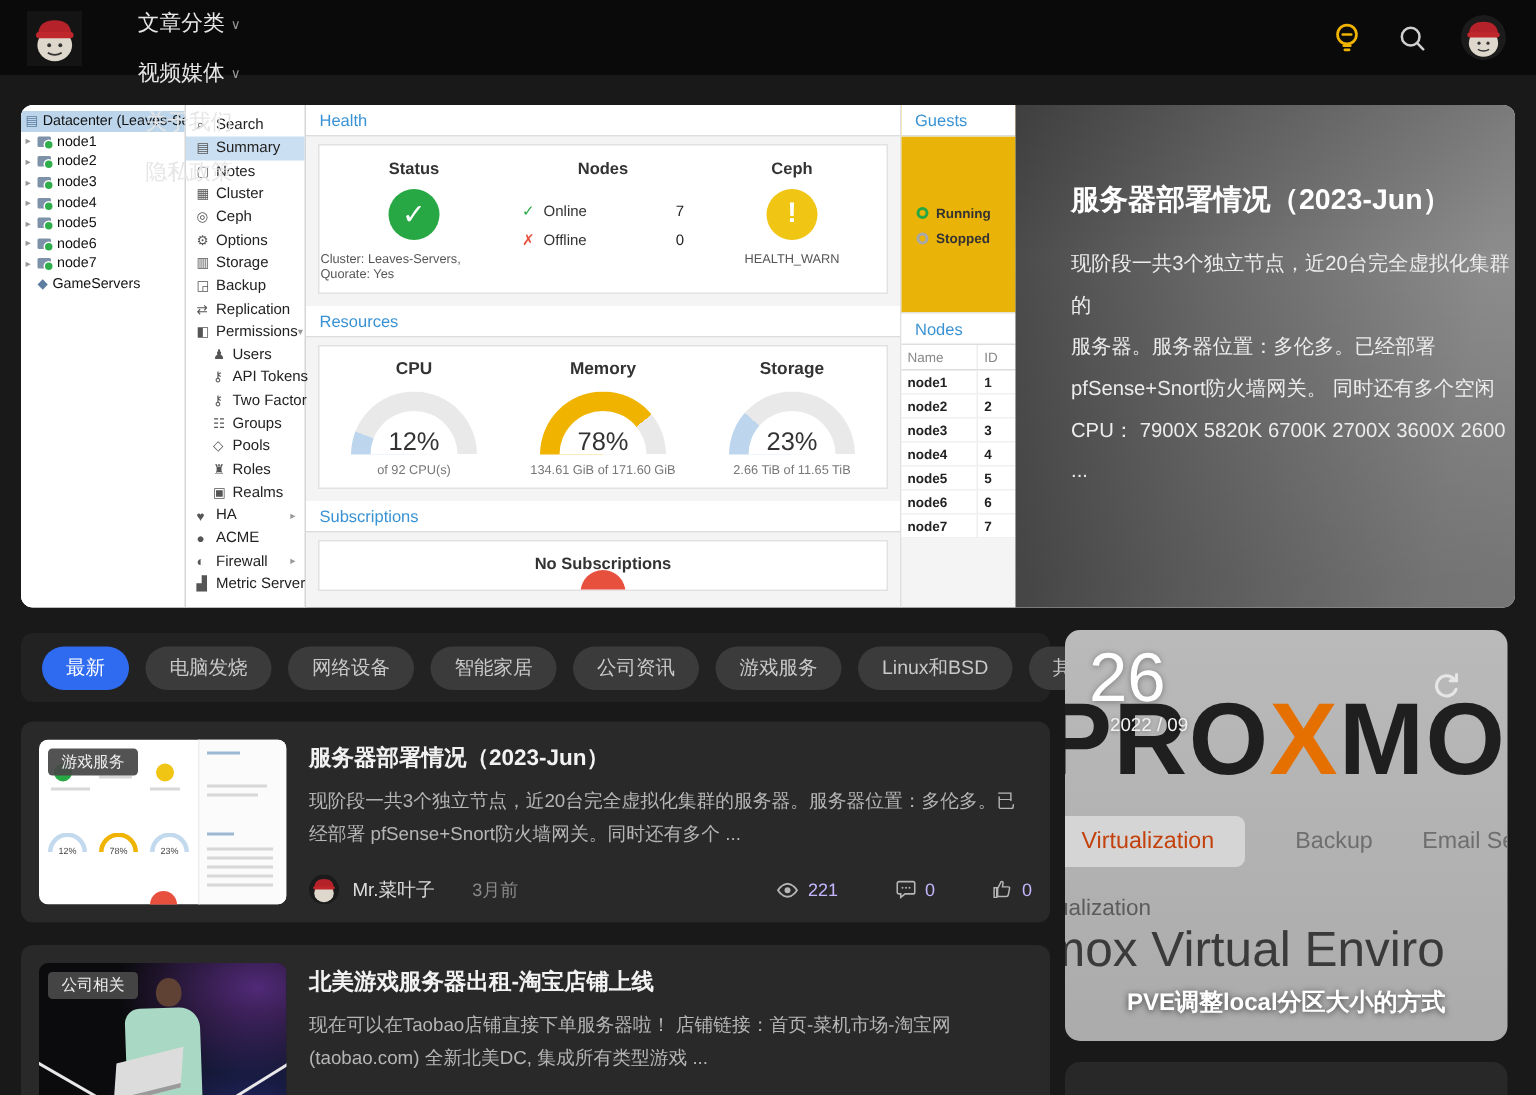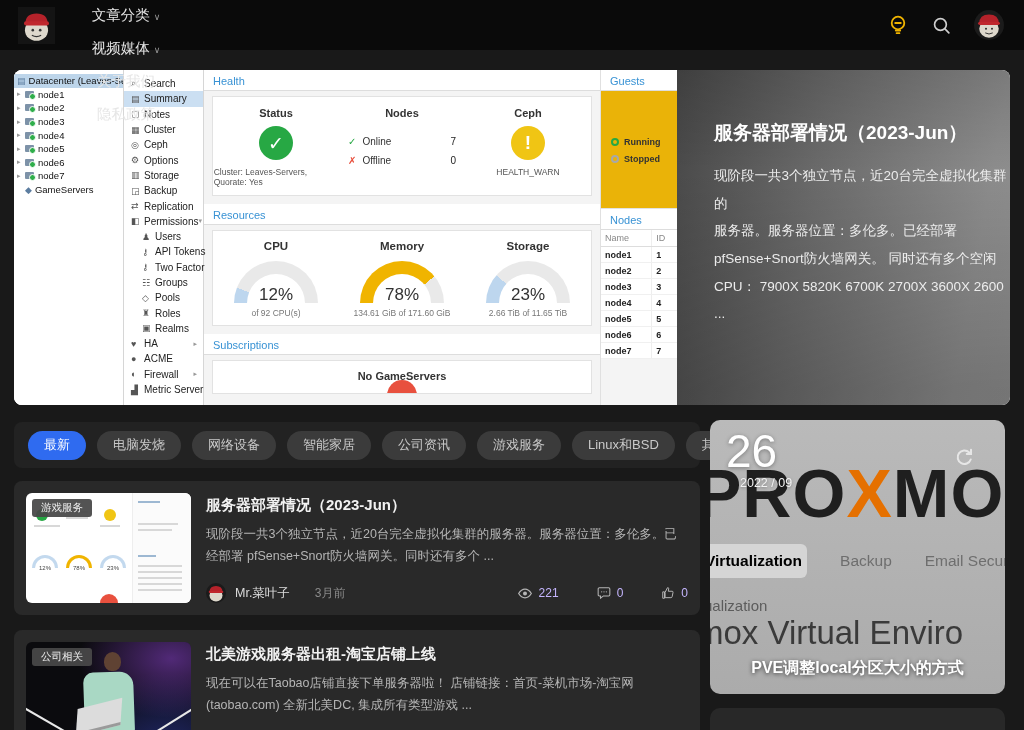--- a/index.html
+++ b/index.html
@@ -124,21 +124,21 @@
   
   .sidecard { position:absolute; left:710px; top:420px; width:295px; height:274px; border-radius:10px;
     overflow:hidden; background:linear-gradient(#bababa,#ababab); cursor:pointer; }
   .brand { position:absolute; left:-14px; top:34px; font-size:68px; font-weight:800; letter-spacing:1px;
     color:#1f1f1f; white-space:nowrap; }
   .brand .ox { color:#e57000; }
   .scdate-day { position:absolute; left:16px; top:6px; font-size:46px; color:#fff; line-height:1.1; text-shadow:0 1px 4px rgba(0,0,0,.35); }
   .scdate-ym { position:absolute; left:30px; top:56px; font-size:12.5px; color:#f2f2f2; text-shadow:0 1px 3px rgba(0,0,0,.35); }
   .screfresh { position:absolute; left:243px; top:27px; opacity:.9; }
   .sctabs { position:absolute; left:-10px; top:124px; display:flex; align-items:center; gap:33px; white-space:nowrap; }
-  .sctab0 { background:#d5d5d5; border-radius:6px; padding:8px 5px; font-size:15.5px; color:#000000;font-weight:bold; }
+  .sctab0 { background:#d5d5d5; border-radius:6px; padding:8px 21px; font-size:15.5px; color:#c2410c; }
   .sctab { font-size:15.5px; color:#6e6e6e; }
   .scsmall { position:absolute; left:-6px; top:177px; font-size:15px; color:#5c5c5c; }
   .scbig { position:absolute; left:-14px; top:194px; font-size:33px; font-weight:500; color:#3a3a3a; white-space:nowrap; }
   .sctitle { position:absolute; left:0; top:238px; width:100%; text-align:center; font-size:16px; font-weight:bold;
     color:#fff; text-shadow:0 1px 4px rgba(0,0,0,.65); }
   .stub { position:absolute; left:710px; top:708px; width:295px; height:40px; border-radius:10px; background:#282828; }
 </style>
 </head>
 <body>
 
@@ -399,21 +399,21 @@
               <div class="arc" style="background: conic-gradient(from 270deg, rgb(189, 214, 238) 0deg, rgb(189, 214, 238) 41.4deg, rgb(233, 233, 233) 41.4deg, rgb(233, 233, 233) 180deg, rgba(0, 0, 0, 0) 180deg);"></div>
               <div class="hole"></div>
               <div class="pct">23%</div>
             </div>
             <div class="gcaption">2.66 TiB of 11.65 TiB</div>
           </div>
         </div>
 
       <div class="phead">Subscriptions</div>
       <div class="panel subs">
-        <div class="submsg">No GameServers</div>
+        <div class="submsg">No Subscriptions</div>
         <div class="subcircle"></div>
       </div>
     </div>
 
     <div class="pright">
       <div class="gpanel">
         <div class="phead">Guests</div>
         <div class="glegend">
           <div class="grow">
             <span class="dot running"></span>

